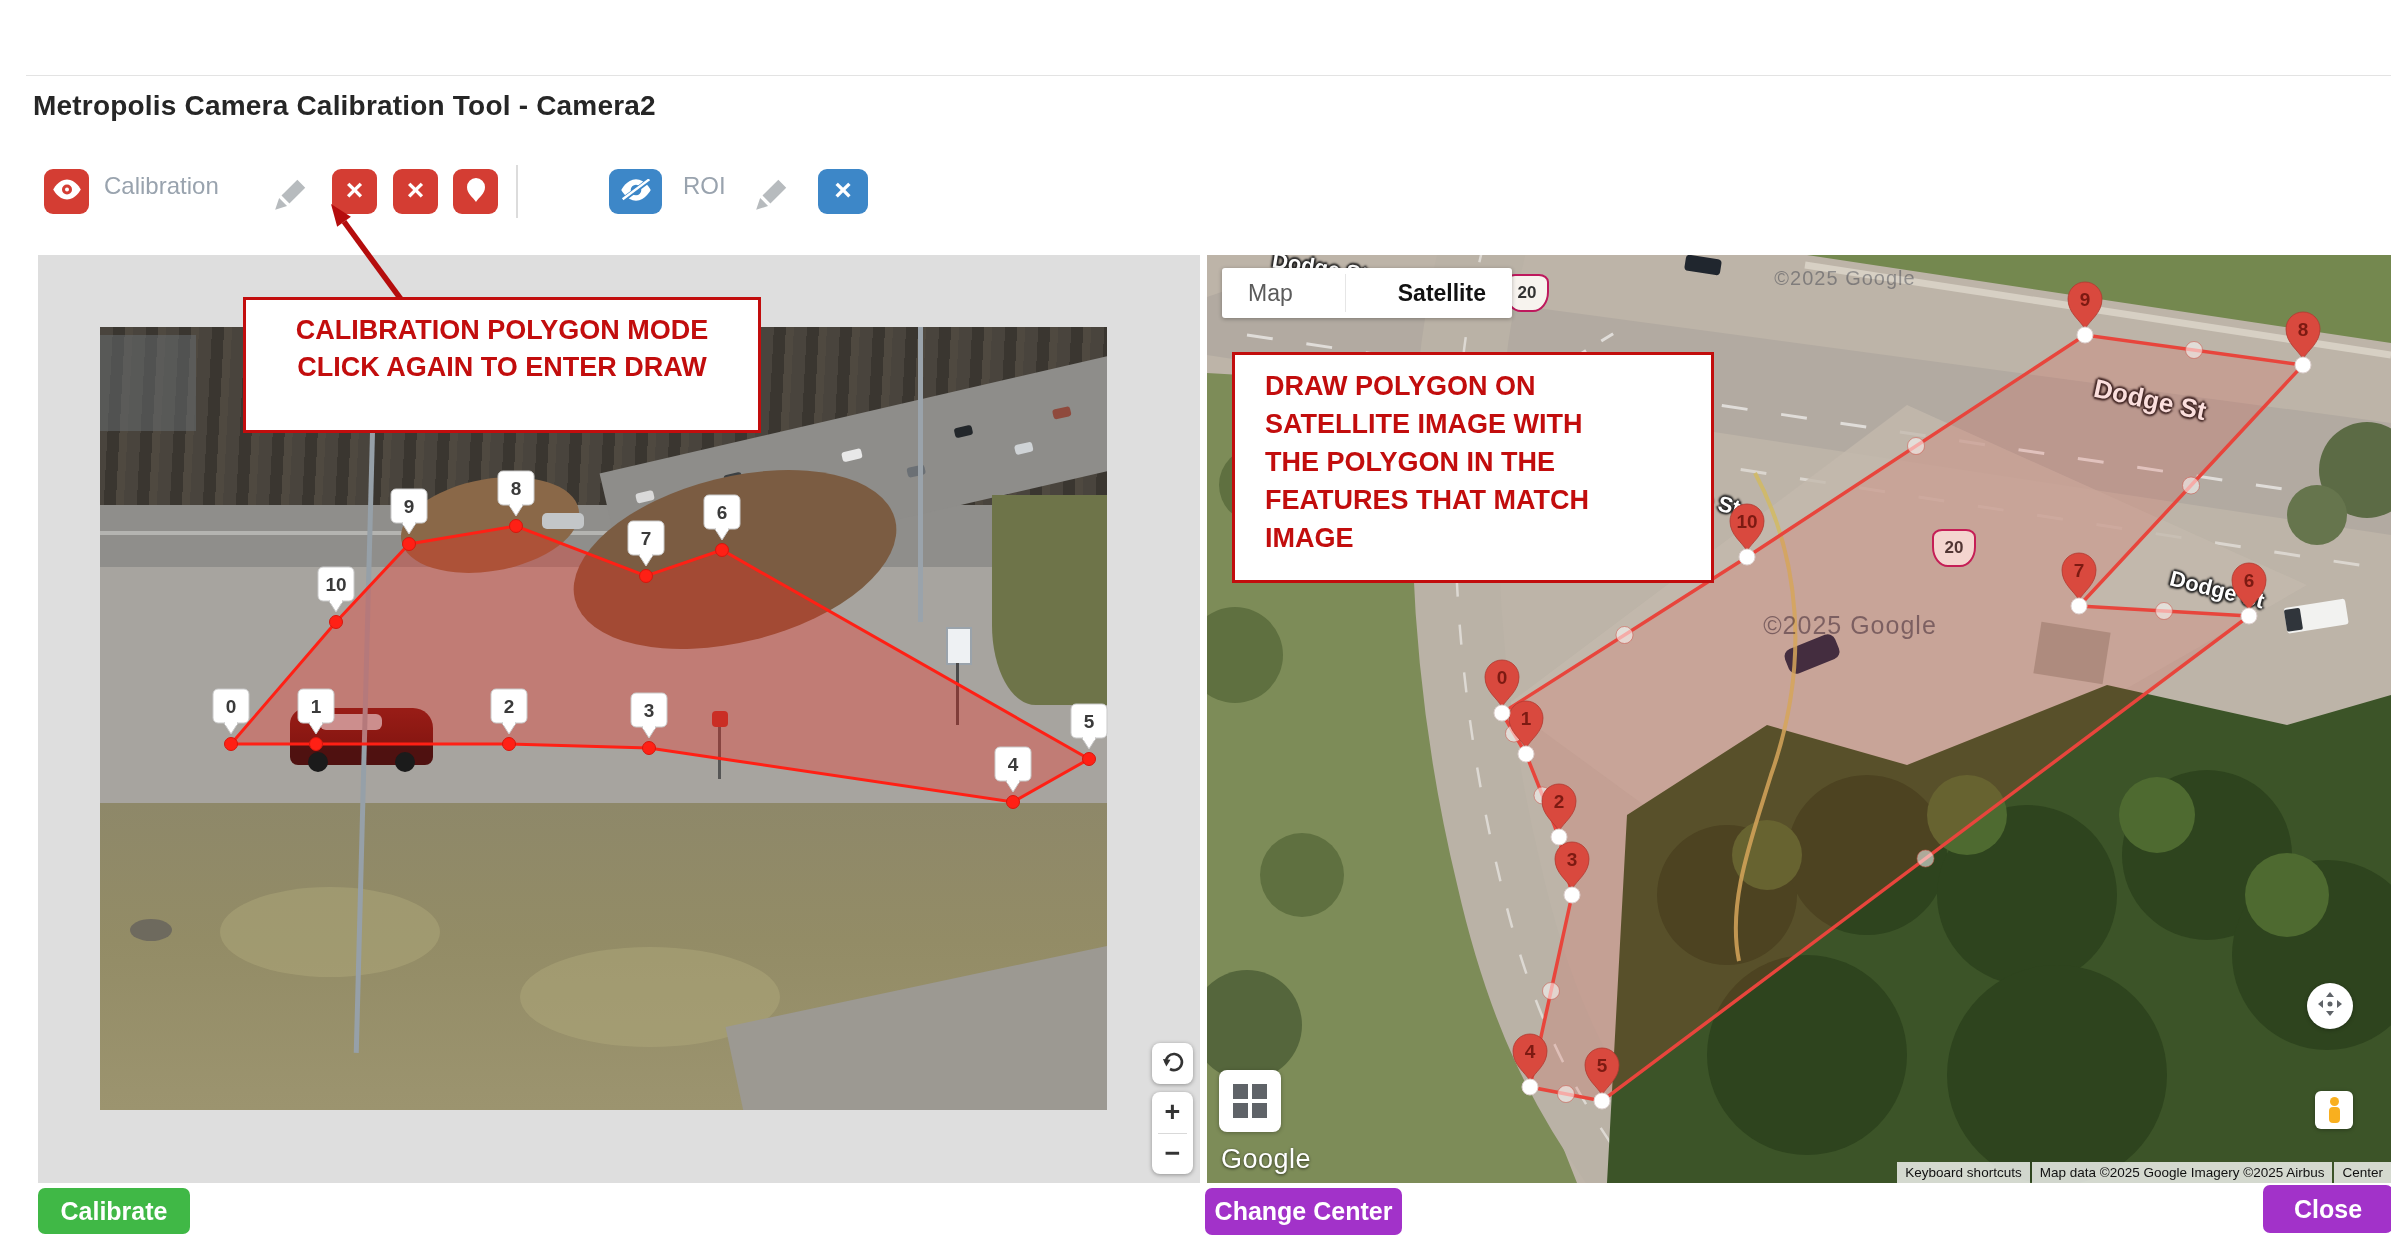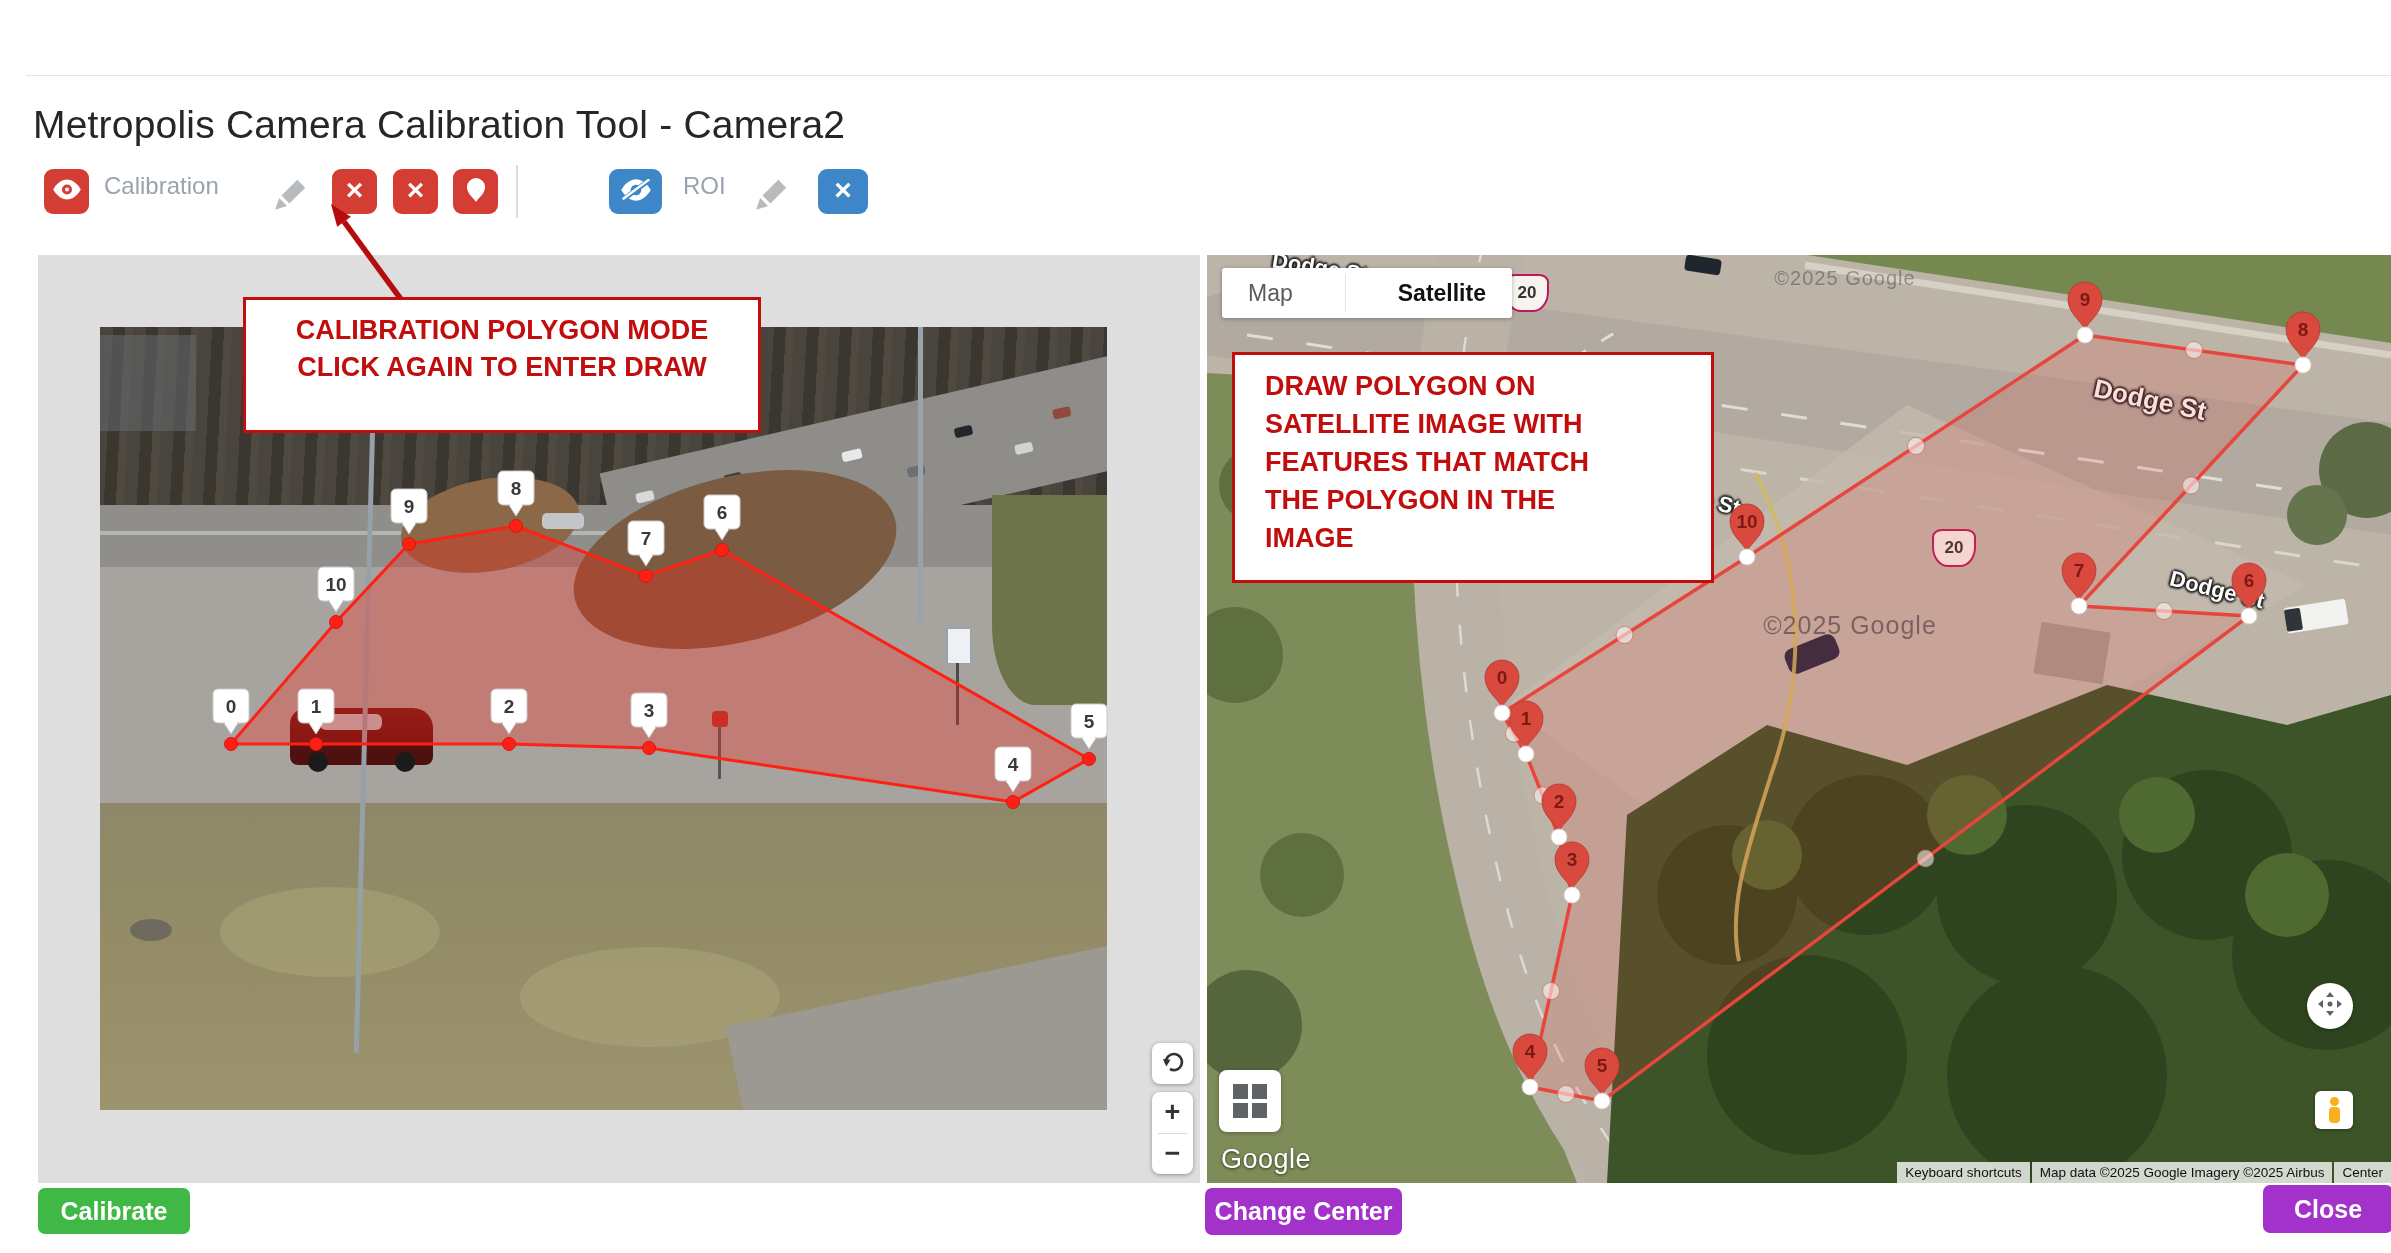--- a/index.html
+++ b/index.html
@@ -1,21 +1,21 @@
 <!DOCTYPE html>
 <html><head>
 <meta charset="utf-8">
 <style>
   html,body{margin:0;padding:0;}
   body{width:2391px;height:1253px;position:relative;background:#fff;overflow:hidden;
        font-family:"Liberation Sans",sans-serif;}
 
   
   .topline{position:absolute;left:26px;right:0;top:75px;height:1px;background:#e3e3e3;}
-  .title{position:absolute;left:33px;top:103px;font-size:39px;font-weight:400;color:#262626;letter-spacing:.2px;}
+  .title{position:absolute;left:33px;top:90px;font-size:28px;font-weight:700;color:#262626;letter-spacing:.2px;}
 
   
   .btn-sq{position:absolute;top:169px;width:45px;height:45px;border-radius:9px;
           display:flex;align-items:center;justify-content:center;cursor:pointer;}
   .btn-red{background:#d43d33;}
   .btn-blue{background:#3d87c8;}
   .xmark{color:#fff;font-size:30px;font-weight:700;line-height:1;margin-top:-3px;}
   .tool-label{position:absolute;top:172px;font-size:24px;color:#99a3ae;}
   .pencil{position:absolute;top:175px;width:38px;height:38px;}
   .vdivider{position:absolute;left:516px;top:165px;width:2px;height:53px;background:#dcdcdc;}
@@ -307,22 +307,22 @@
   <div class="zoombtn">−</div>
 </div>
 
 <div class="note note-left">
   <div>CALIBRATION POLYGON MODE</div>
   <div>CLICK AGAIN TO ENTER DRAW</div>
 </div>
 <div class="note note-right">
   <div>DRAW POLYGON ON</div>
   <div>SATELLITE IMAGE WITH</div>
+  <div>THE POLYGON IN THE</div>
   <div>FEATURES THAT MATCH</div>
-  <div>THE POLYGON IN THE</div>
   <div>IMAGE</div>
 </div>
 
 <svg id="overlay" width="2391" height="1253" viewBox="0 0 2391 1253">
     <polygon points="231,744 316,744 509,744 649,748 1013,802 1089,759 722,550 646,576 516,526 409,544 336,622" fill="rgba(255,32,21,0.30)" stroke="#ff2015" stroke-width="3"></polygon>
     <circle cx="231" cy="744" r="6.5" fill="#ff2015" stroke="#d6170e" stroke-width="1"></circle>
     <rect x="213" y="689" width="36" height="34" rx="5" fill="#fff" stroke="#c9c9c9" stroke-width="1"></rect>
     <path d="M224 723 L238 723 L231 734 Z" fill="#fff" stroke="#c9c9c9" stroke-width="1"></path>
     <rect x="225" y="721" width="12" height="4" fill="#fff"></rect>
     <text x="231" y="713" text-anchor="middle" font-size="19" font-weight="600" fill="#3a3a3a" font-family="&quot;Liberation Sans&quot;,sans-serif">0</text>

